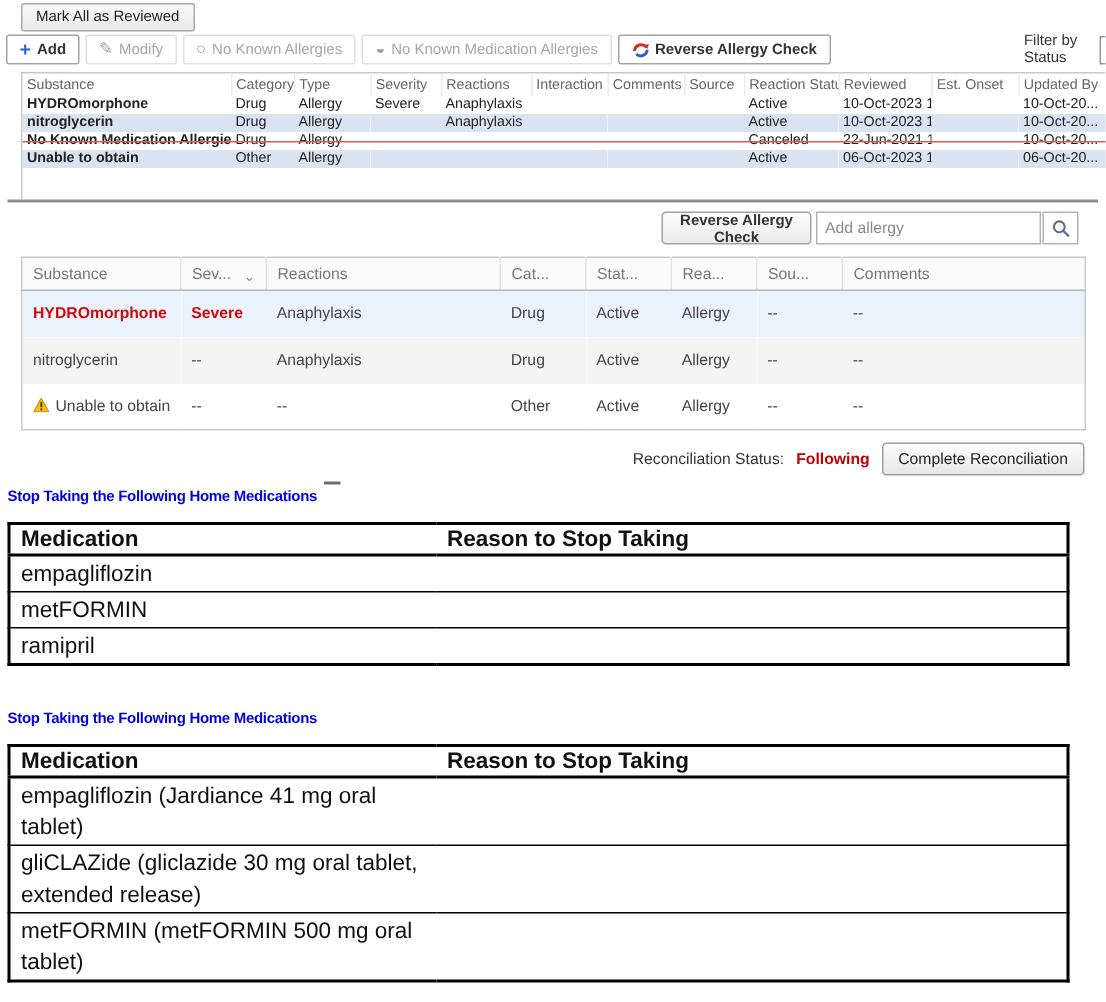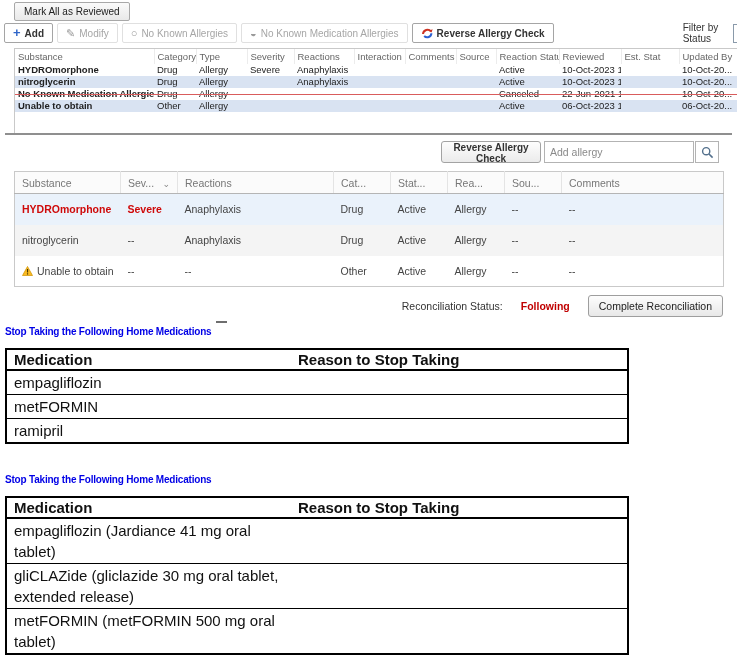--- a/index.html
+++ b/index.html
@@ -49,31 +49,31 @@
   table.recon th { height:22px; background:#fbfbfb; color:#777; font-weight:normal; text-align:left;
     padding:0 7px; border-bottom:1px solid #b5b5b5; border-right:1px solid #e4e4e4; white-space:nowrap; overflow:hidden; }
   table.recon th:last-child { border-right:none; }
   table.recon td { height:31px; padding:0 7px; color:#444; white-space:nowrap; overflow:hidden; }
   table.recon tr.tint-blue { background:#eaf2fb; }
   table.recon tr.tint-gray { background:#f4f4f4; }
   table.recon tr.sev-high .c-sub, table.recon tr.sev-high .c-sev { color: var(--severe-red, #cf0a0a); font-weight:bold; }
   .sort-chev { float:right; color:#888; font-size:9px; margin-top:2px; }
 
   
-  .recon-status { position:absolute; top:295px; right:14px; display:flex; align-items:center; gap:18px; font-size:10.5px; color:#333; }
+  .recon-status { position:absolute; top:295px; right:14px; display:flex; align-items:center; gap:8px; font-size:10.5px; color:#333; }
   .recon-status .inc { color: var(--incomplete-red, #c00000); font-weight:bold; }
   .complete-btn { height:22px; padding:0 10px; font-size:10.5px; color:#222;
     background:linear-gradient(#fdfdfd,#e8e8e8); border:1px solid #9e9e9e; border-radius:3px; }
 
   .mini-dash { position:absolute; left:216px; top:321px; width:11px; height:2px; background:#6e6e6e; }
 
   
   .rpt-title { position:absolute; left:5px; font-size:10px; font-weight:bold; color: var(--heading-blue, #0000e6); letter-spacing:-0.2px; }
   .rt1 { top:326px; } .rt2 { top:474px; }
-  table.rpt { position:absolute; left:5px; width:624px; border-collapse:collapse; border:2px solid #000;
+  table.rpt { position:absolute; left:5px; width:708px; border-collapse:collapse; border:2px solid #000;
     font-size:15px; color:#111; table-layout:fixed; }
   .rp1 { top:348px; } .rp2 { top:496px; }
   table.rpt th { font-weight:bold; text-align:left; padding:1px 7px; height:21px; border-bottom:2px solid #000; }
   table.rpt td { padding:1px 7px; border-top:1px solid #000; vertical-align:top; line-height:21px; }
   .rp1 td { height:22px; }
   .rp2 td { min-height:45px; }
   .med-col-hd { width:285px; }
 </style>
 </head>
 <body>
@@ -135,21 +135,21 @@
         <th>Substance</th>
         <th>Category</th>
         <th>Type</th>
         <th>Severity</th>
         <th>Reactions</th>
         <th>Interaction</th>
         <th>Comments</th>
         <th>Source</th>
         <th>Reaction Status</th>
         <th>Reviewed</th>
-        <th>Est. Stat</th>
+        <th>Est. Onset</th>
         <th>Updated By</th>
       </tr>
     </thead>
     <tbody>
         <tr>
           <td>HYDROmorphone</td>
           <td>Drug</td>
           <td>Allergy</td>
           <td>Severe</td>
           <td>Anaphylaxis</td>

